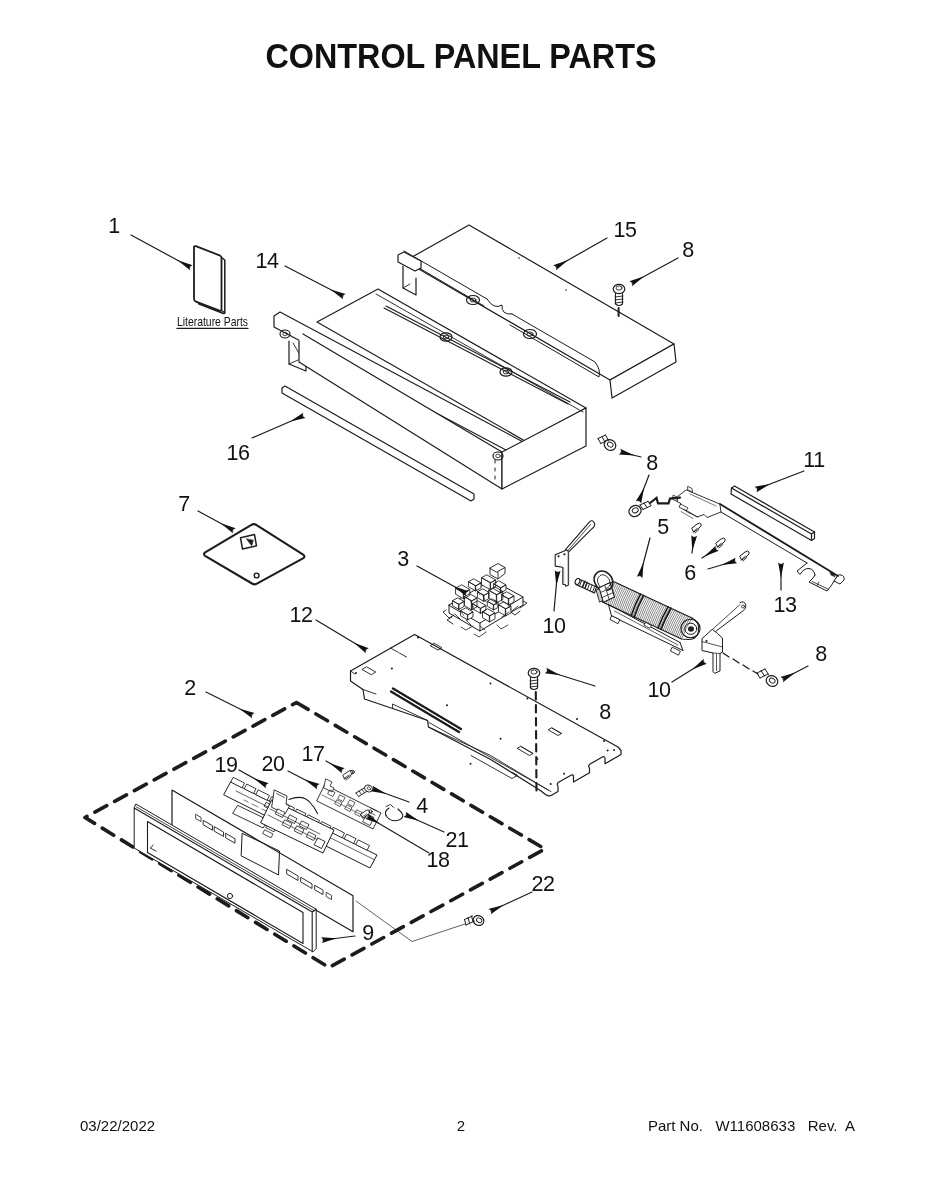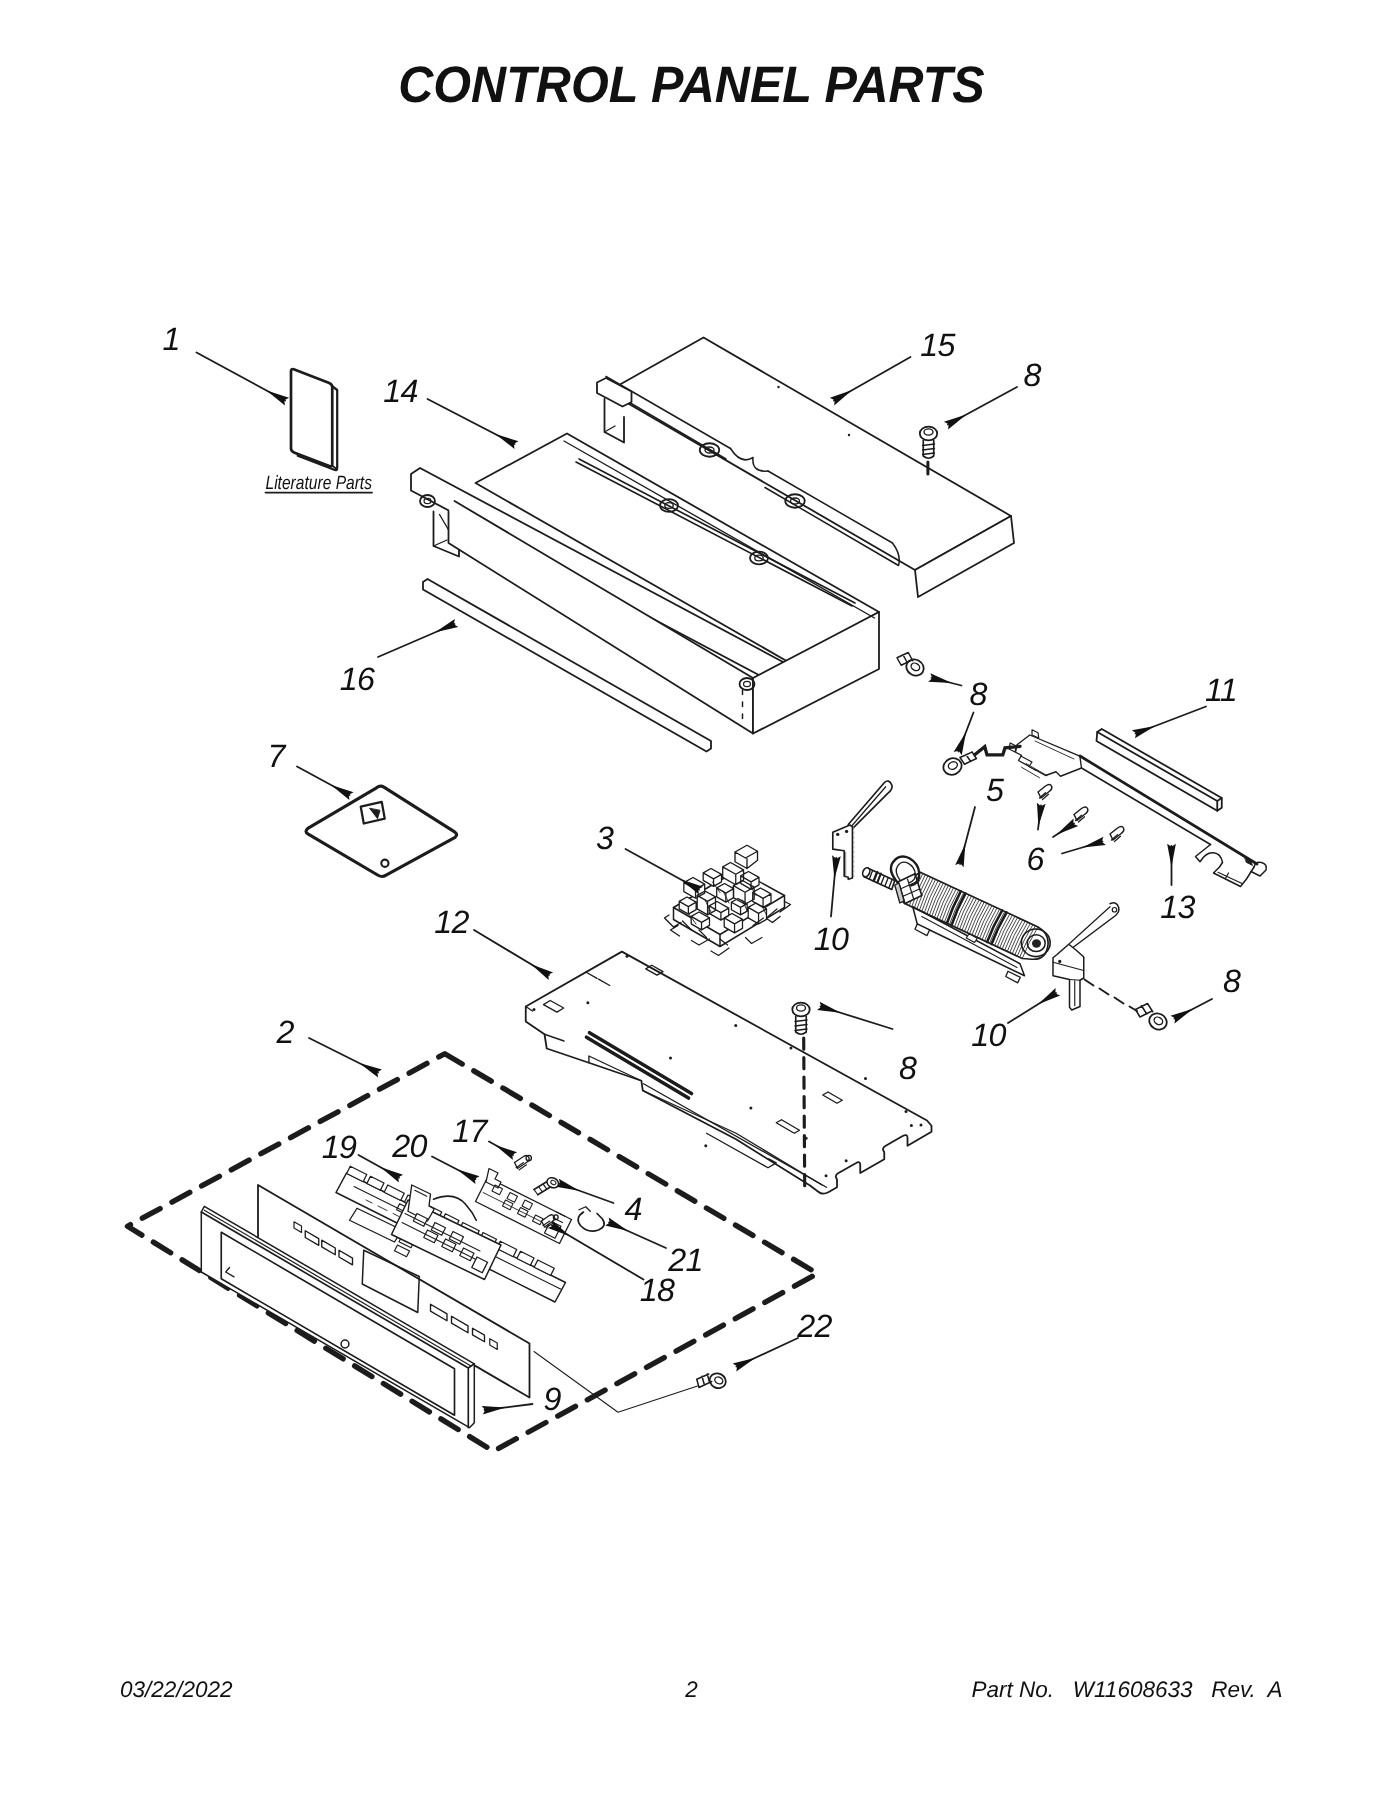--- a/index.html
+++ b/index.html
@@ -1,16 +1,16 @@
 <!DOCTYPE html>
 <html><head>
 <meta charset="utf-8">
 <style>
   html,body{margin:0;padding:0;background:#ffffff;}
-  .page{width:927px;height:1200px;position:relative;background:#ffffff;font-family:"Liberation Sans", sans-serif;font-style:italic;}
+  .page{width:927px;height:1200px;position:relative;background:#ffffff;font-family:"Liberation Sans", sans-serif;}
   svg{position:absolute;top:0;left:0;}
   text{font-family:"Liberation Sans", sans-serif;fill:#111;}
   .num{font-size:21.5px;letter-spacing:-0.5px;}
   .ftr{font-size:15px;}
 </style>
 </head>
 <body>
 <div class="page">
 <svg width="927" height="1200" viewBox="0 0 927 1200">
 <defs>

